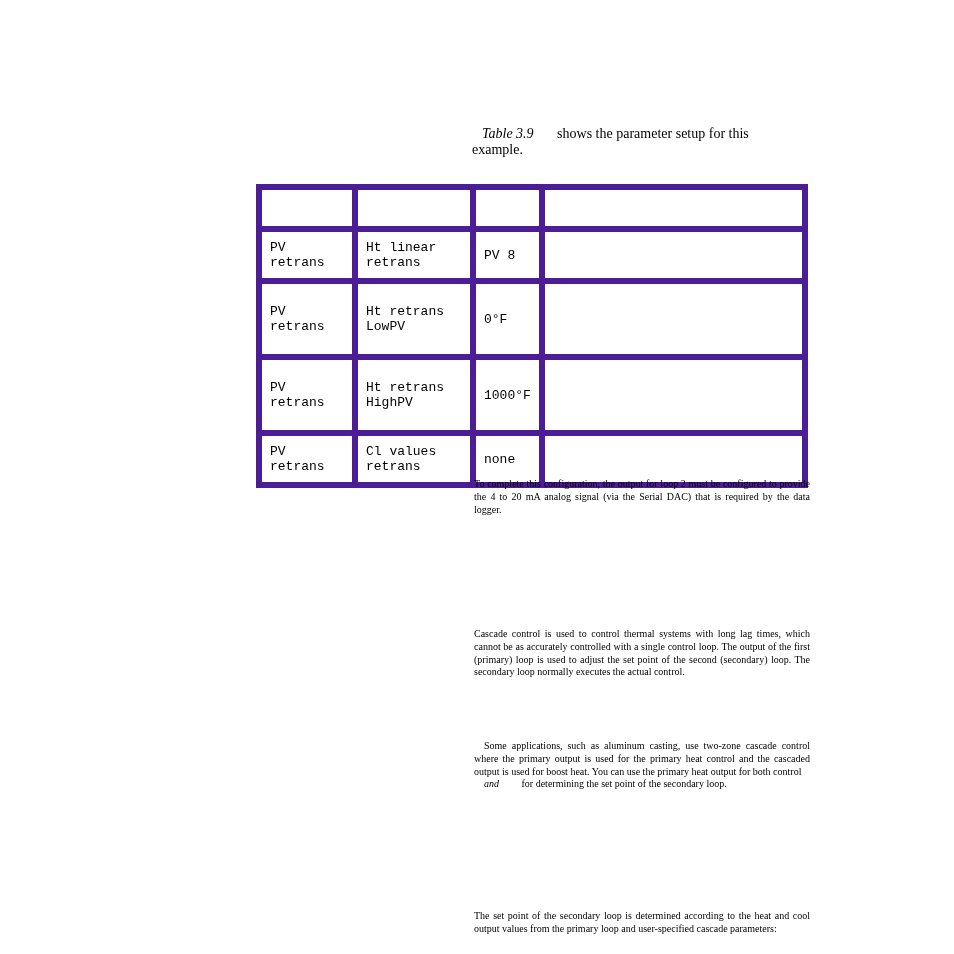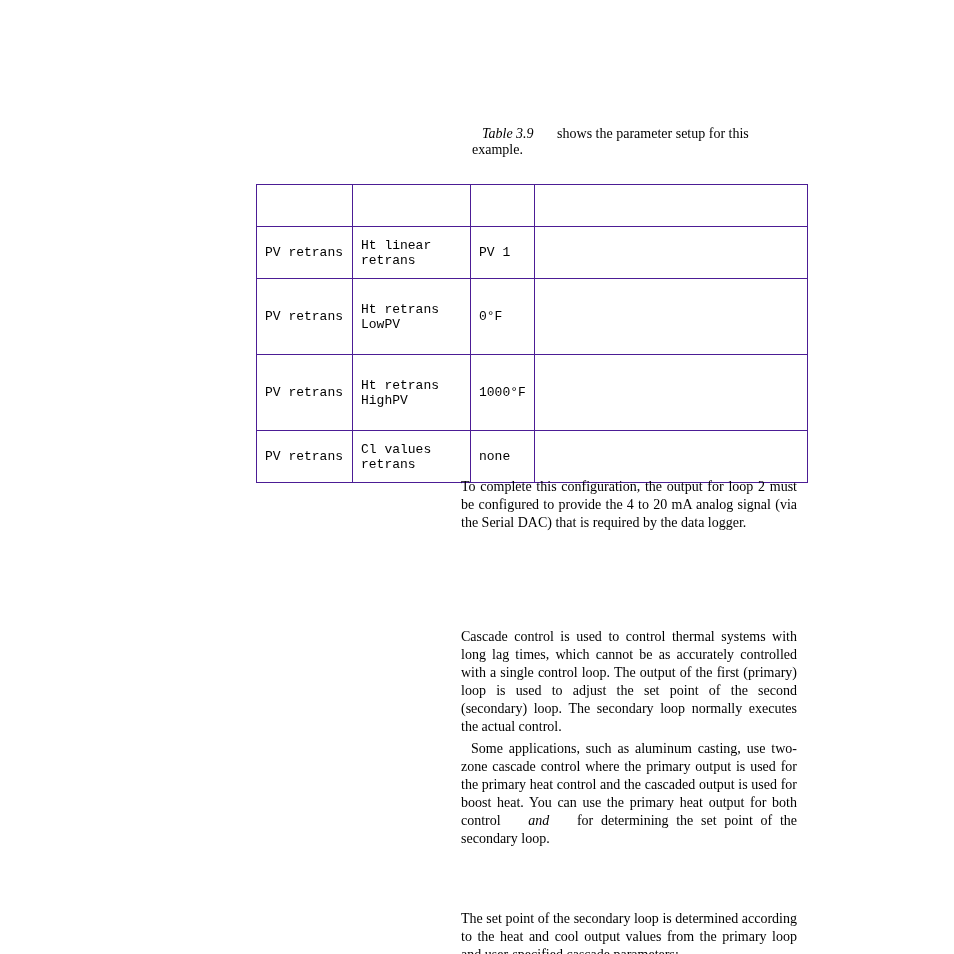--- a/index.html
+++ b/index.html
@@ -26,21 +26,21 @@
   }
   .intro-line .italic { font-style: italic; }
   .param-table {
     position: absolute;
     top: 144px;
     left: 216px;
     border-collapse: collapse;
     width: 552px;
   }
   .param-table th, .param-table td {
-    border: 1px solid #4c1d95;
+    border: 6px solid #4c1d95;
     font-family: "Courier New", monospace;
     font-size: 13px;
     font-weight: normal;
     color: #000;
     text-align: left;
     vertical-align: middle;
     padding: 6px 8px;
   }
   .param-table tr.header-row th {
     height: 42px;
@@ -48,24 +48,24 @@
   .c0 { width: 96px; }
   .c1 { width: 118px; }
   .c2 { width: 64px; }
   .c3 { width: auto; }
   .row-a td { height: 52px; }
   .row-b td { height: 76px; }
   .row-c td { height: 76px; }
   .row-d td { height: 52px; }
   .body-block {
     position: absolute;
-    left: 421px;
+    left: 434px;
     width: 336px;
     font-family: 'Century Schoolbook', Georgia, 'Times New Roman', serif;
-    font-size: 14px;
+    font-size: 10px;
     line-height: 1.28;
     text-align: justify;
   }
   .p1 { top: 438px; }
   .p2 { top: 496px; }
   .p3 { top: 588px; }
   .p4 { top: 700px; }
   .p5 { top: 870px; }
   .body-block .italic { font-style: italic; }
 </style>
@@ -82,21 +82,21 @@
     <tbody>
         <tr class="header-row">
       <th class="c0"></th>
       <th class="c1"></th>
       <th class="c2"></th>
       <th class="c3"></th>
     </tr>
     <tr class="row-a">
       <td class="c0">PV retrans</td>
       <td class="c1">Ht linear retrans</td>
-      <td class="c2">PV 1</td>
+      <td class="c2">PV 8</td>
       <td class="c3"></td>
     </tr>
     <tr class="row-b">
       <td class="c0">PV retrans</td>
       <td class="c1">Ht retrans LowPV</td>
       <td class="c2">0°F</td>
       <td class="c3"></td>
     </tr>
     <tr class="row-c">
       <td class="c0">PV retrans</td>

